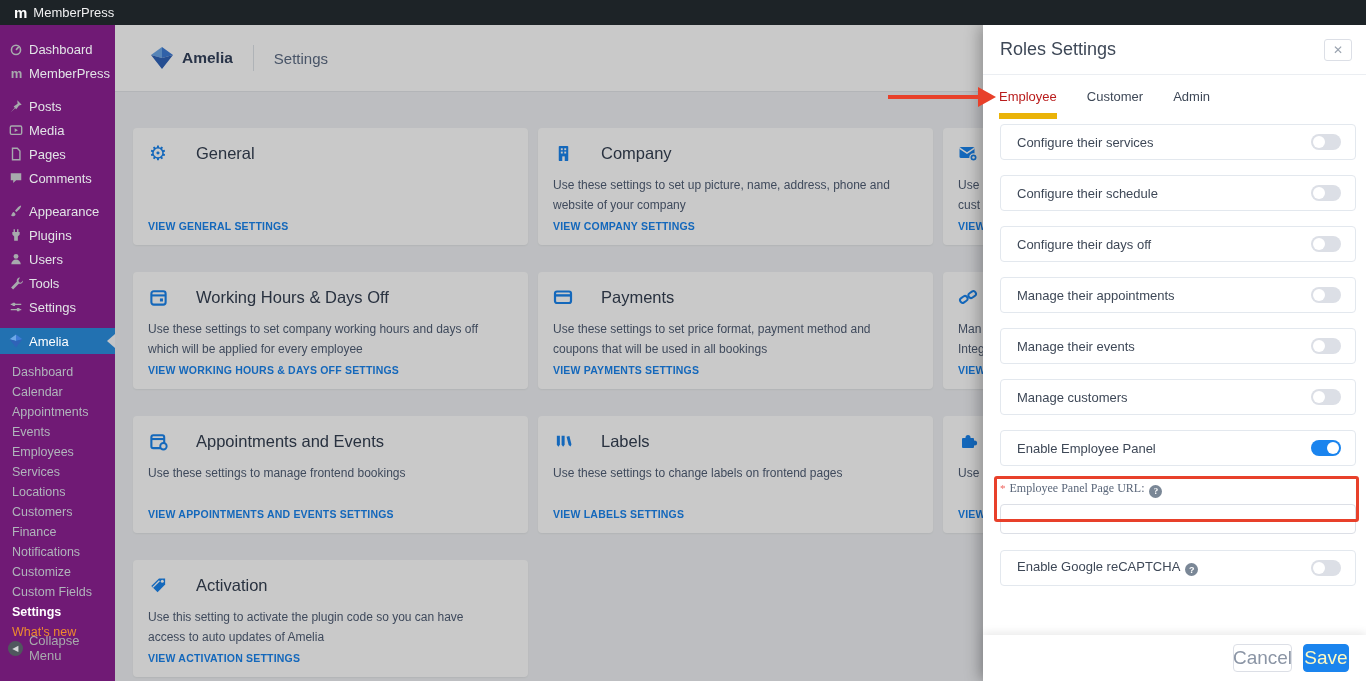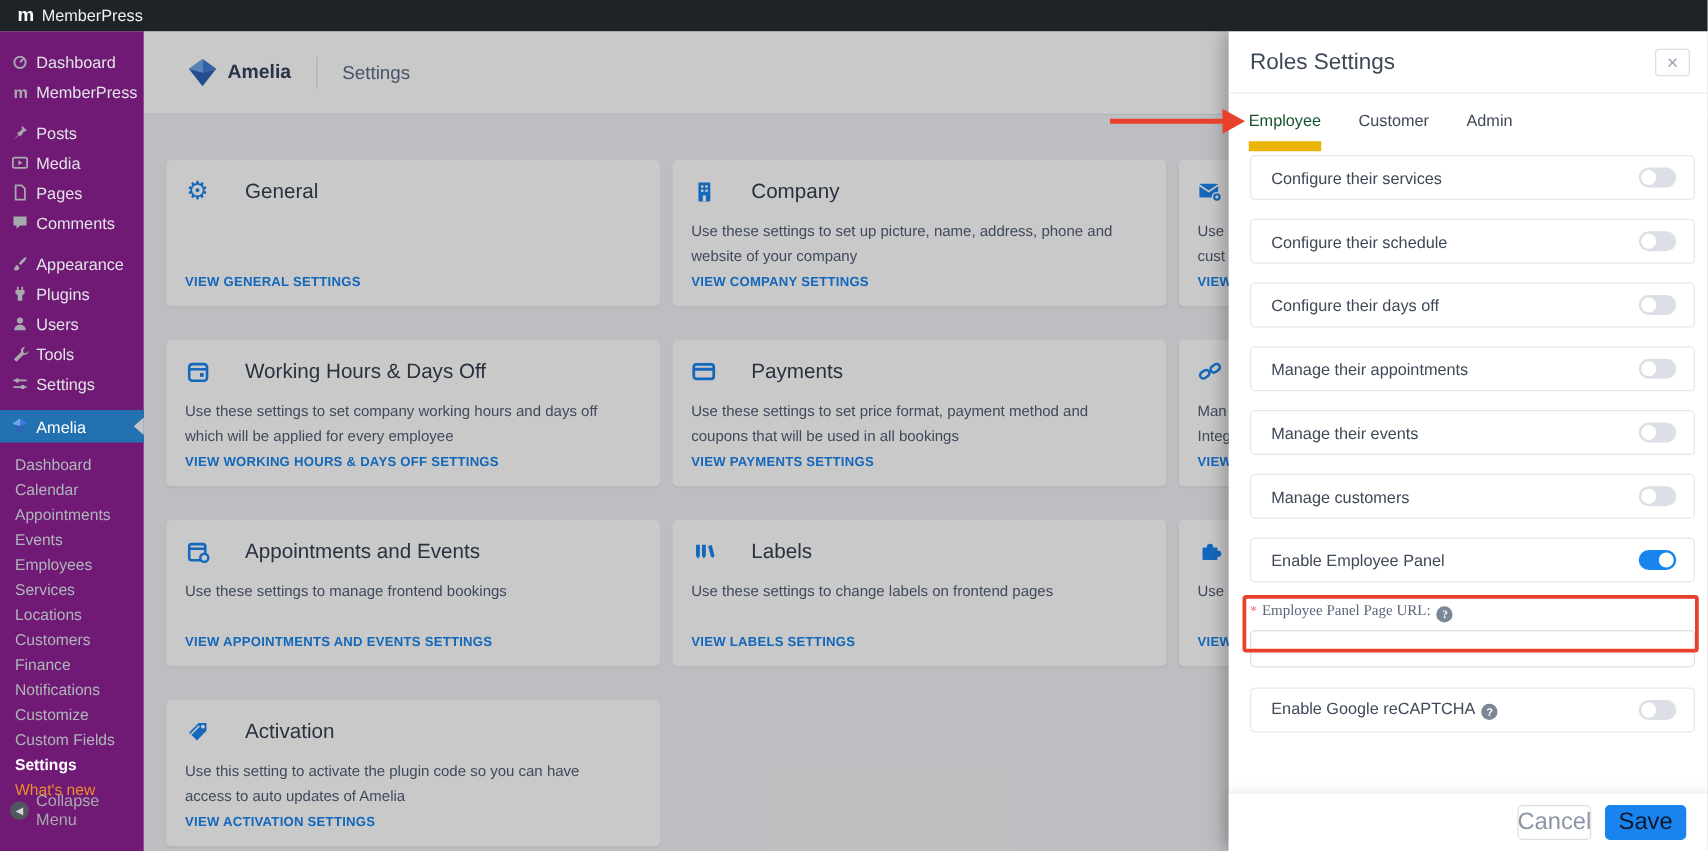--- a/index.html
+++ b/index.html
@@ -44,37 +44,37 @@
   .gear-glyph { font-size:20px; color:#1a84ee; line-height:1; }
   
   #dim { position:absolute; left:115px; top:25px; width:868px; height:656px; background:rgba(0,0,0,.21); z-index:30; }
   
   #drawer { position:absolute; left:983px; top:25px; width:383px; height:656px; background:#fff; z-index:40; box-shadow:-4px 0 14px rgba(0,0,0,.28); }
   #drawer-header { height:50px; border-bottom:1px solid #ebeef2; display:flex; align-items:center; padding:0 14px 0 17px; }
   #drawer-title { font-size:18px; color:#3e4857; flex:1; }
   #drawer-close { width:28px; height:22px; border:1px solid #dcdfe6; border-radius:3px; background:#fff; color:#9aa3af; font-size:12px; line-height:1; display:flex; align-items:center; justify-content:center; cursor:pointer; }
   #tabs { display:flex; gap:30px; padding:14px 0 0 16px; }
   .tab { font-size:13px; color:#3e4857; padding-bottom:9px; cursor:pointer; }
-  .tab.active { color:#14532d; border-bottom:8px solid #eab308;text-align:center; }
+  .tab.active { color:#b91c1c; border-bottom:6px solid #eab308;text-align:center; }
   #panel-body { position:absolute; left:17px; right:10px; top:99px; }
   .toggle-card { height:36px; margin-bottom:15px; border:1px solid #e3e8ee; border-radius:4px; background:#fff; display:flex; align-items:center; padding:0 14px 0 16px; }
   .toggle-card .t-label { flex:1; font-size:13px; color:#3e4857; }
   .toggle { width:30px; height:16px; border-radius:9px; background:#dcdfe6; position:relative; cursor:pointer; flex:0 0 30px; }
   .toggle::after { content:""; position:absolute; top:2px; left:2px; width:12px; height:12px; border-radius:50%; background:#fff; }
   .toggle.on { background:#1a84ee; }
   .toggle.on::after { left:16px; }
   .help-icon { display:inline-flex; width:13px; height:13px; border-radius:50%; background:#7a8796; color:#fff; font-size:9px; font-weight:700; align-items:center; justify-content:center; margin-left:5px; vertical-align:-2px; }
   #url-label { margin-top:6px; font-size:12px; color:#5a6679;font-family:Liberation Serif, serif; }
   #url-label .req { color:#ef6660; margin-right:4px; font-size:11px; }
   #url-input { margin-top:6px; width:100%; height:30px; border:1px solid #dcdfe6; border-radius:4px; background:#fff; padding:0 10px; font-size:13px; color:#3e4857; outline:none; }
   #recaptcha-card { margin-top:16px; }
   #drawer-footer { position:absolute; left:0; bottom:0; width:100%; height:46px; background:#fff; box-shadow:0 -3px 8px rgba(0,0,0,.08); display:flex; align-items:center; justify-content:flex-end; padding-right:17px; gap:11px; }
   .btn { height:28px; border-radius:4px; font-size:19px; display:flex; align-items:center; justify-content:center; cursor:pointer; font-family:inherit; }
   .btn.cancel { width:59px; background:#fff; border:1px solid #dcdfe6; color:#8b95a5; }
-  .btn.save { width:65px; background:#1a84ee; border:1px solid #1a84ee; color:#0f172a; }
+  .btn.save { width:46px; background:#1a84ee; border:1px solid #1a84ee; color:#fef9c3; }
   
   #anno-arrow { position:absolute; left:888px; top:87px; width:110px; height:20px; z-index:80; pointer-events:none; }
   #anno-arrow .tail { position:absolute; left:0; top:8px; width:92px; height:4px; background:#e8402a; }
   #anno-arrow .head { position:absolute; left:90px; top:0; width:0; height:0; border-top:10px solid transparent; border-bottom:10px solid transparent; border-left:18px solid #e8402a; }
   #anno-box { position:absolute; left:994px; top:476px; width:365px; height:46px; border:3px solid #e8402a; border-radius:3px; z-index:80; pointer-events:none; }
   svg { display:block; }
 </style>
 </head>
 <body>
 

